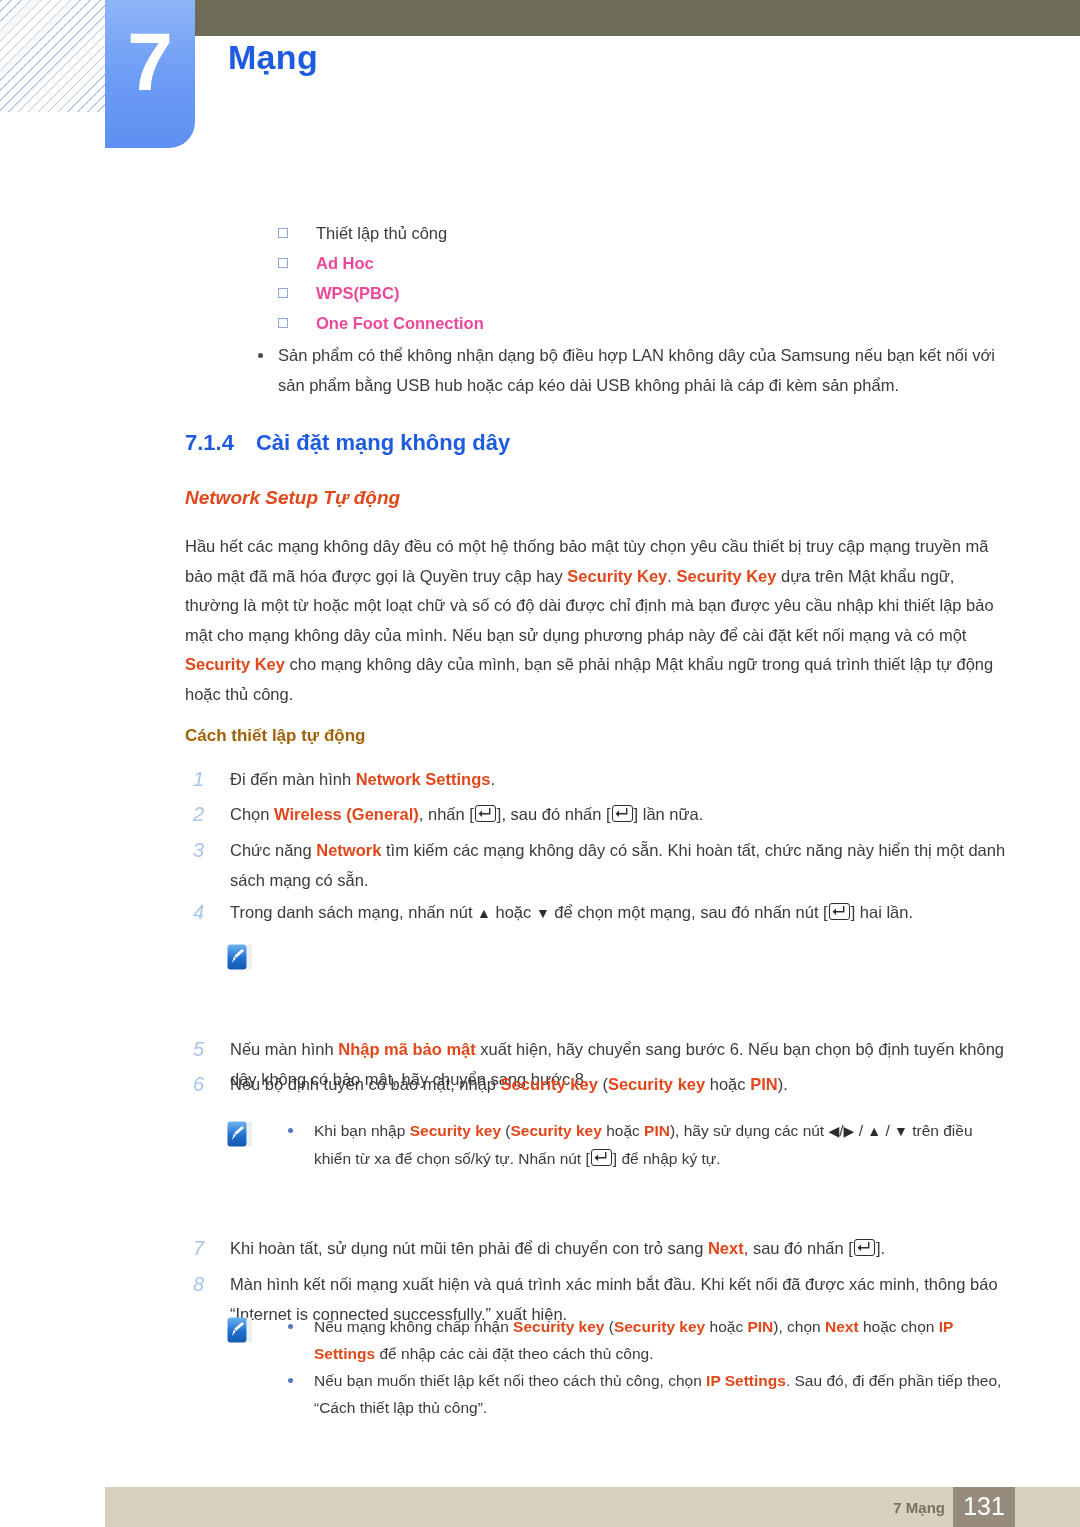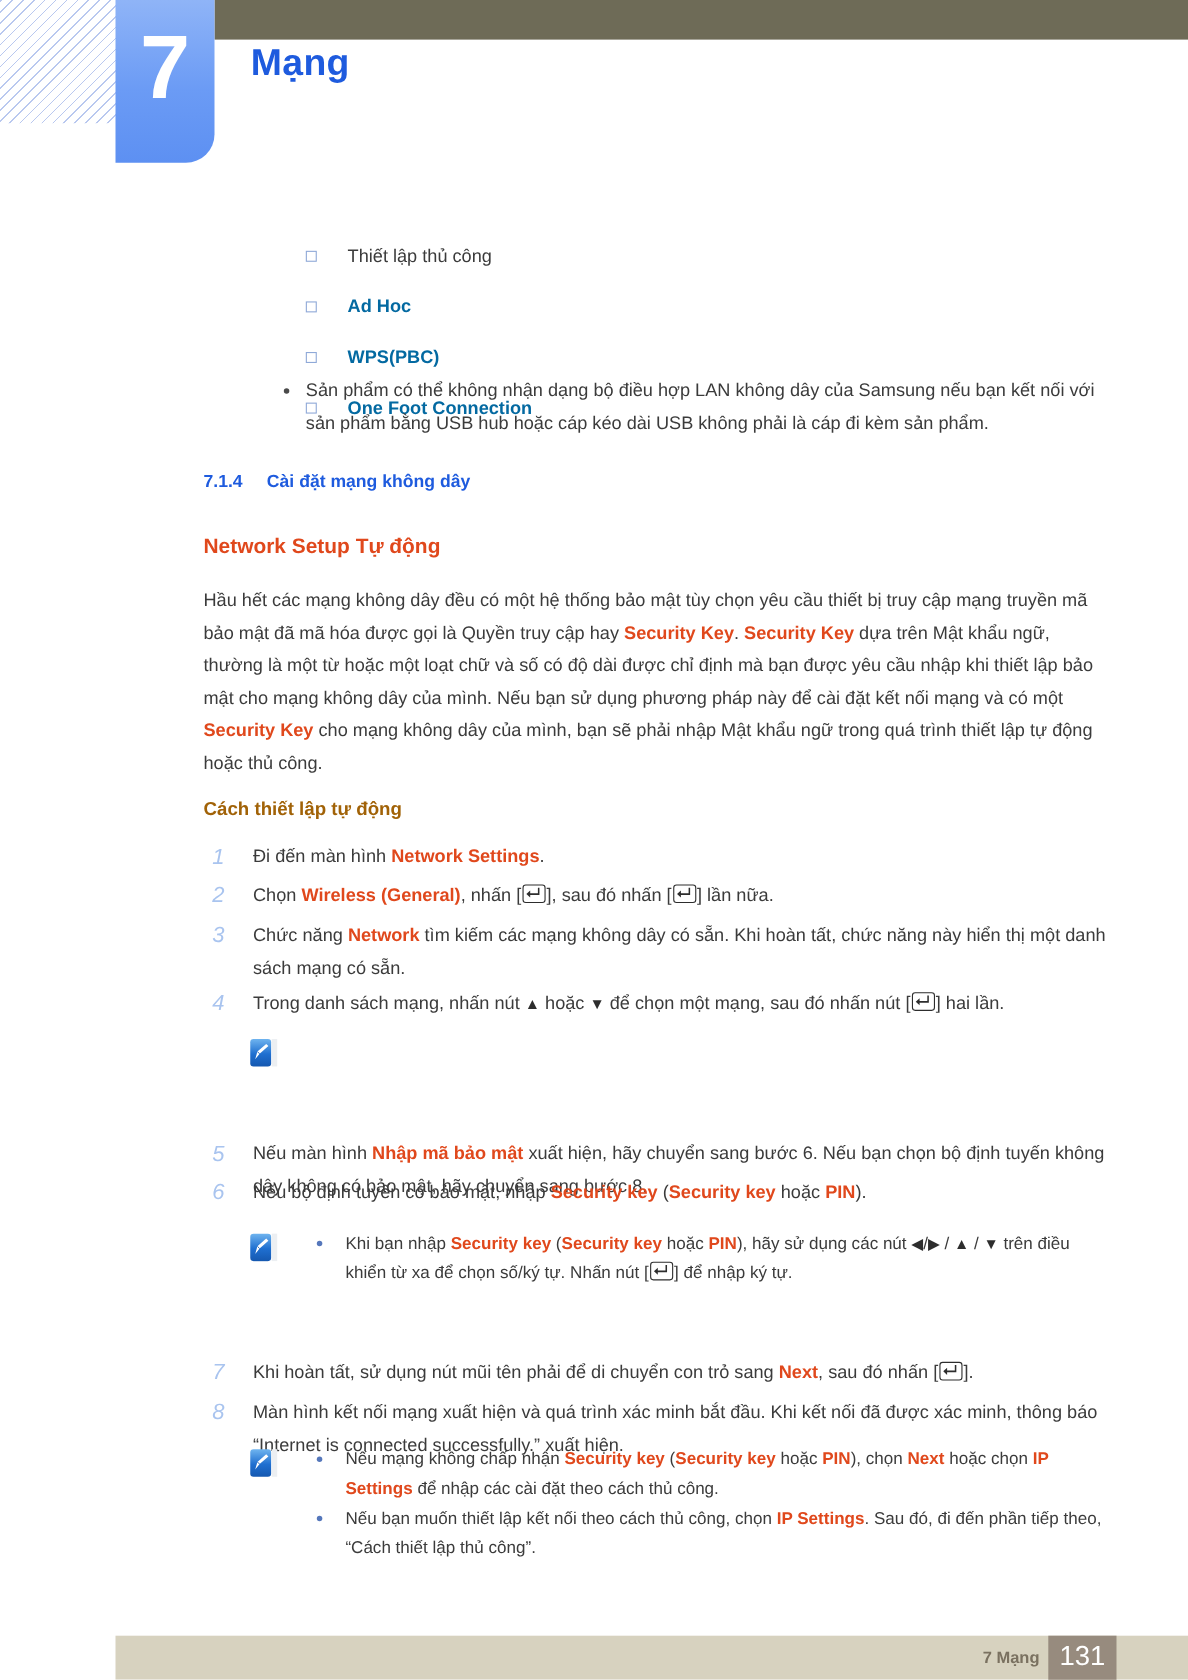--- a/index.html
+++ b/index.html
@@ -88,23 +88,22 @@
   .sub-bullet .marker {
     position: absolute;
     left: 0;
     top: 10px;
     width: 8px;
     height: 8px;
     border: 1px solid #8fa9d8;
     background: #ffffff;
   }
   .sub-bullet.accent {
-    color: #0369a1;
-    font-weight: bold;
-    margin-top: 16px;
+    color: #ec4899;
+    font-weight: bold;
   }
 
   .dot-bullet {
     position: relative;
     margin-left: 244px;
     padding-left: 34px;
     font-size: 16.5px;
     line-height: 30px;
     color: #3b3b3b;
     width: 735px;
@@ -117,32 +116,33 @@
     height: 5px;
     border-radius: 50%;
     background: #4a4a4a;
   }
 
   h2.section-heading {
     margin: 0;
     padding: 0;
     position: absolute;
     left: 185px;
-    font-size: 16px;
+    font-size: 22px;
     font-weight: bold;
     color: #1e5bde;
   }
   h3.sub-heading {
     margin: 0;
     padding: 0;
     position: absolute;
     left: 185px;
     font-size: 19px;
     font-weight: bold;
     color: #e0481c;
+    font-style: italic;
   }
   h4.proc-heading {
     margin: 0;
     padding: 0;
     position: absolute;
     left: 185px;
     font-size: 17px;
     font-weight: bold;
     color: #a16207;
   }

